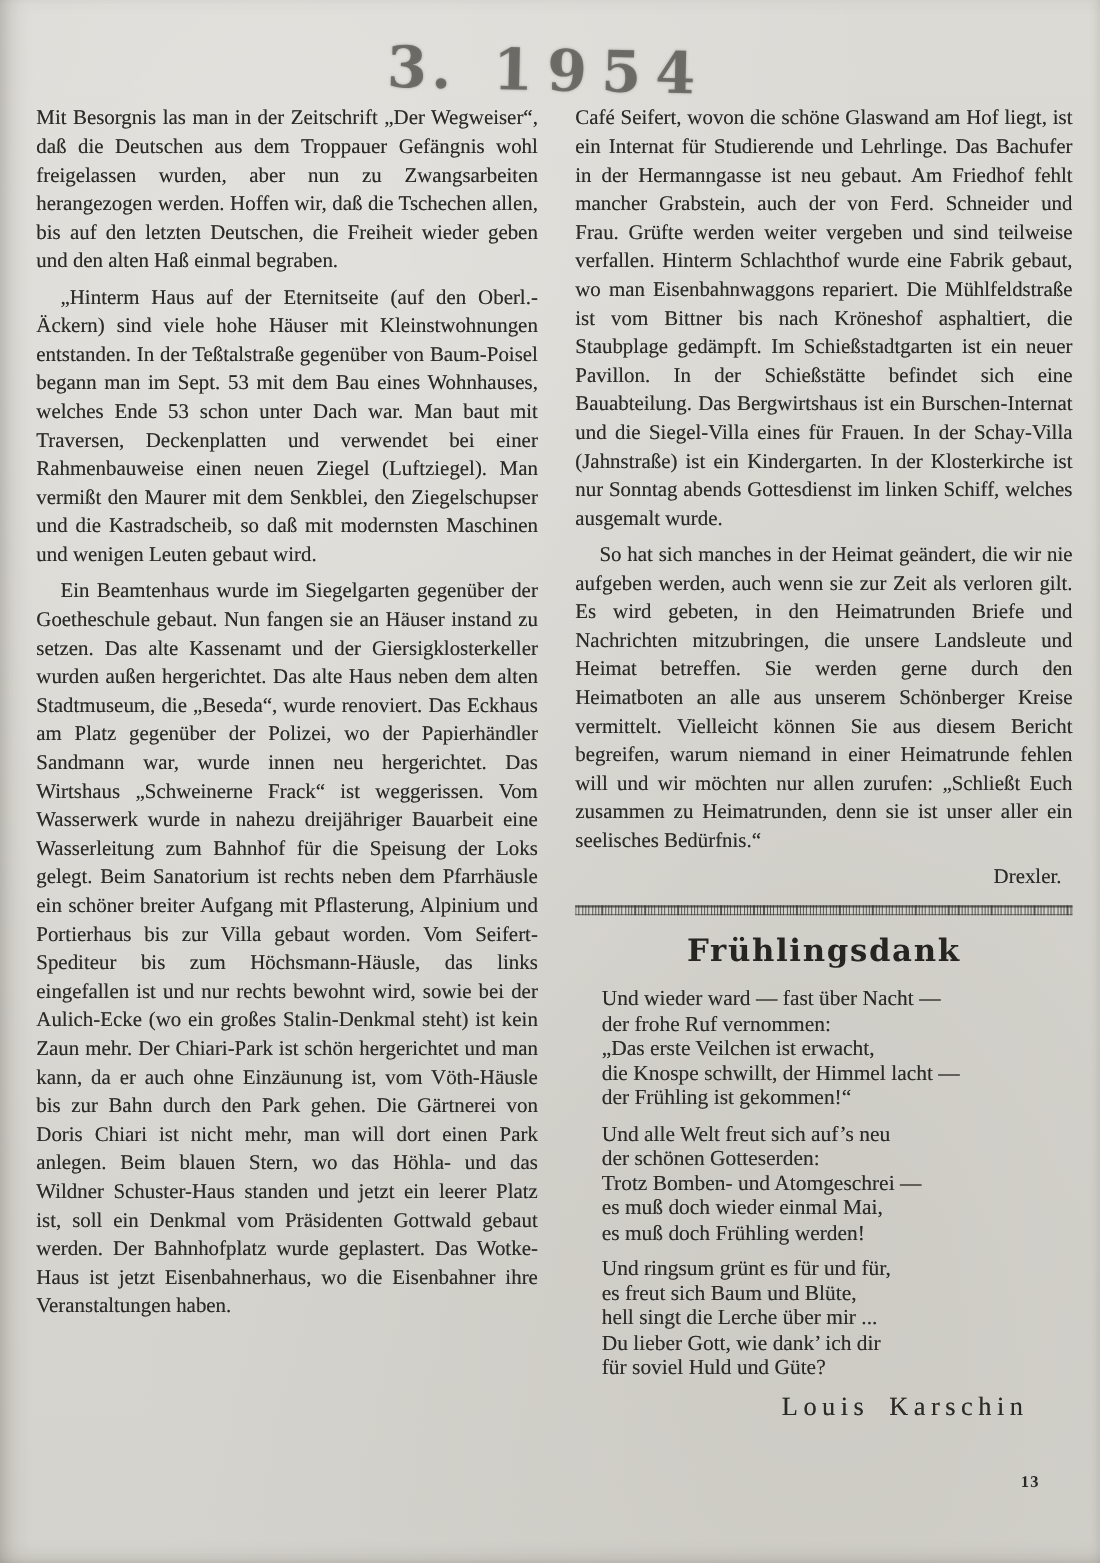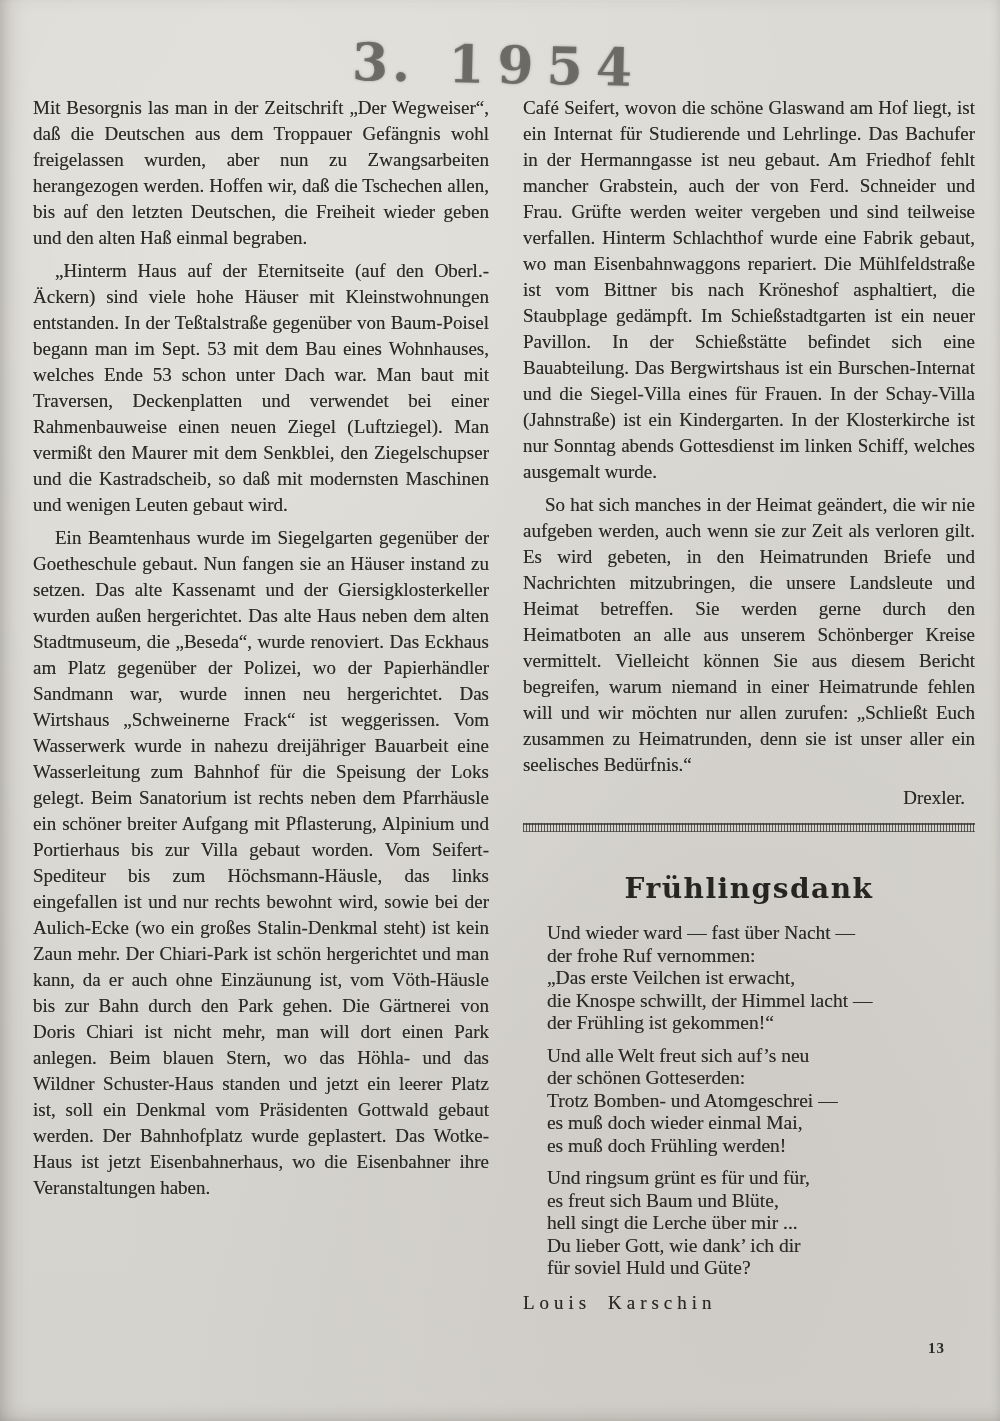--- a/index.html
+++ b/index.html
@@ -80,36 +80,37 @@
       transparent 1px, transparent 3px);
   }
 
   
   .poem-title {
     font-family: "DejaVu Serif", serif;
     font-weight: bold;
     font-size: 28px;
     letter-spacing: 1.5px;
     text-align: center;
-    margin: 44px 0 20px 0;
+    margin: 20px 0 20px 0;
     color: #262522;
   }
   .stanza {
     white-space: pre-line;
     text-align: left;
     font-size: 19.5px;
     line-height: 22.5px;
     margin: 0 0 10px 24px;
     text-shadow: 0 0 0.4px rgba(43,42,39,0.5);
   }
   .poem-author {
+    text-align: right;
     padding-right: 40px;
     letter-spacing: 5px;
     word-spacing: 7px;
-    font-size: 19px;
+    font-size: 24px;
     margin-top: 8px;
     text-shadow: 0 0 0.4px rgba(43,42,39,0.55);
   }
 
   .page-number {
     position: absolute;
     top: 1340px;
     right: 55px;
     font-size: 15px;
     font-weight: bold;

